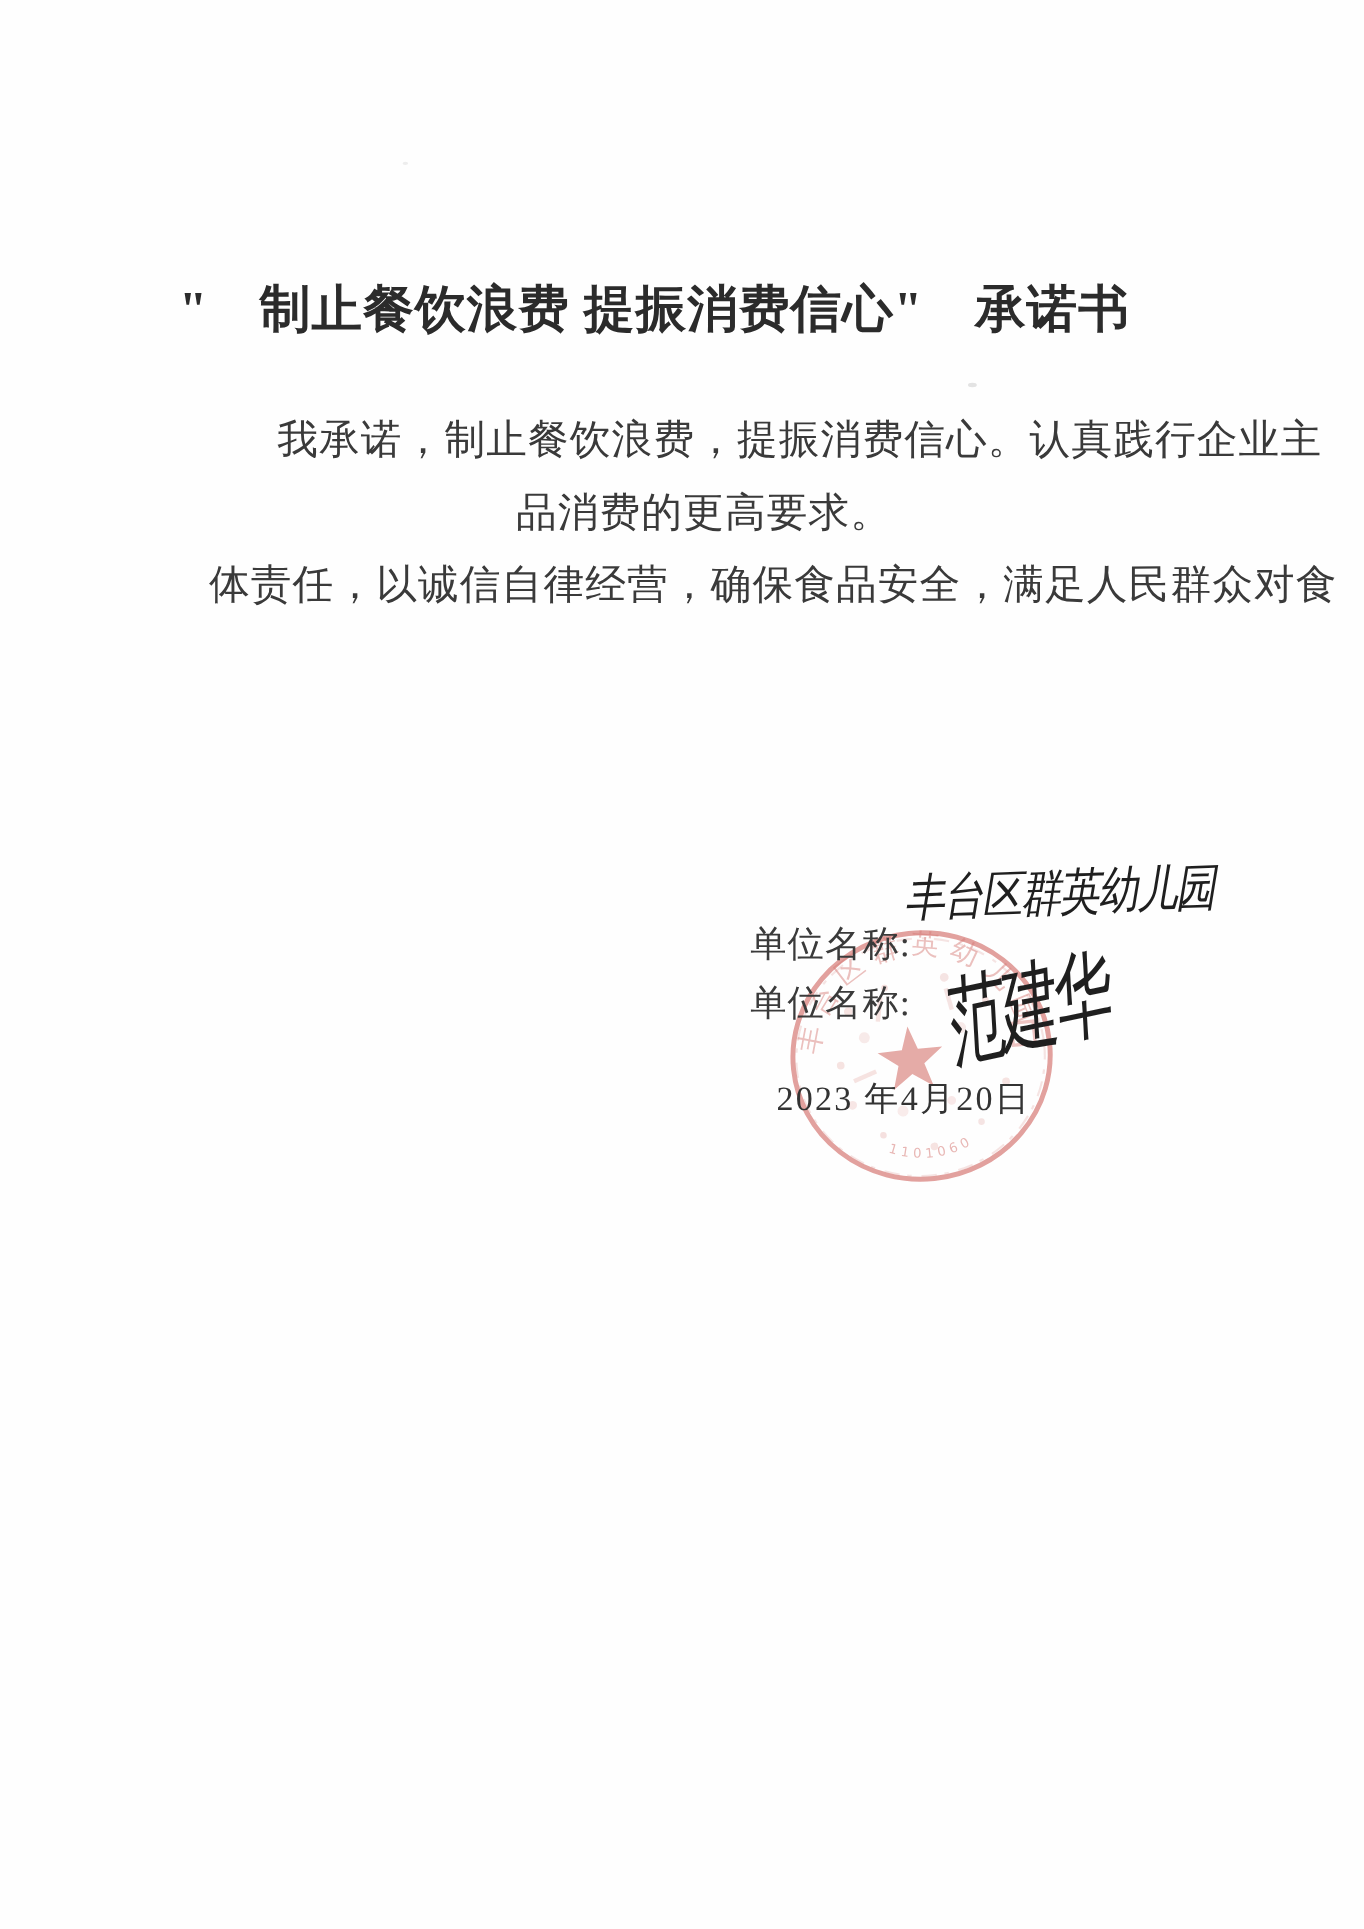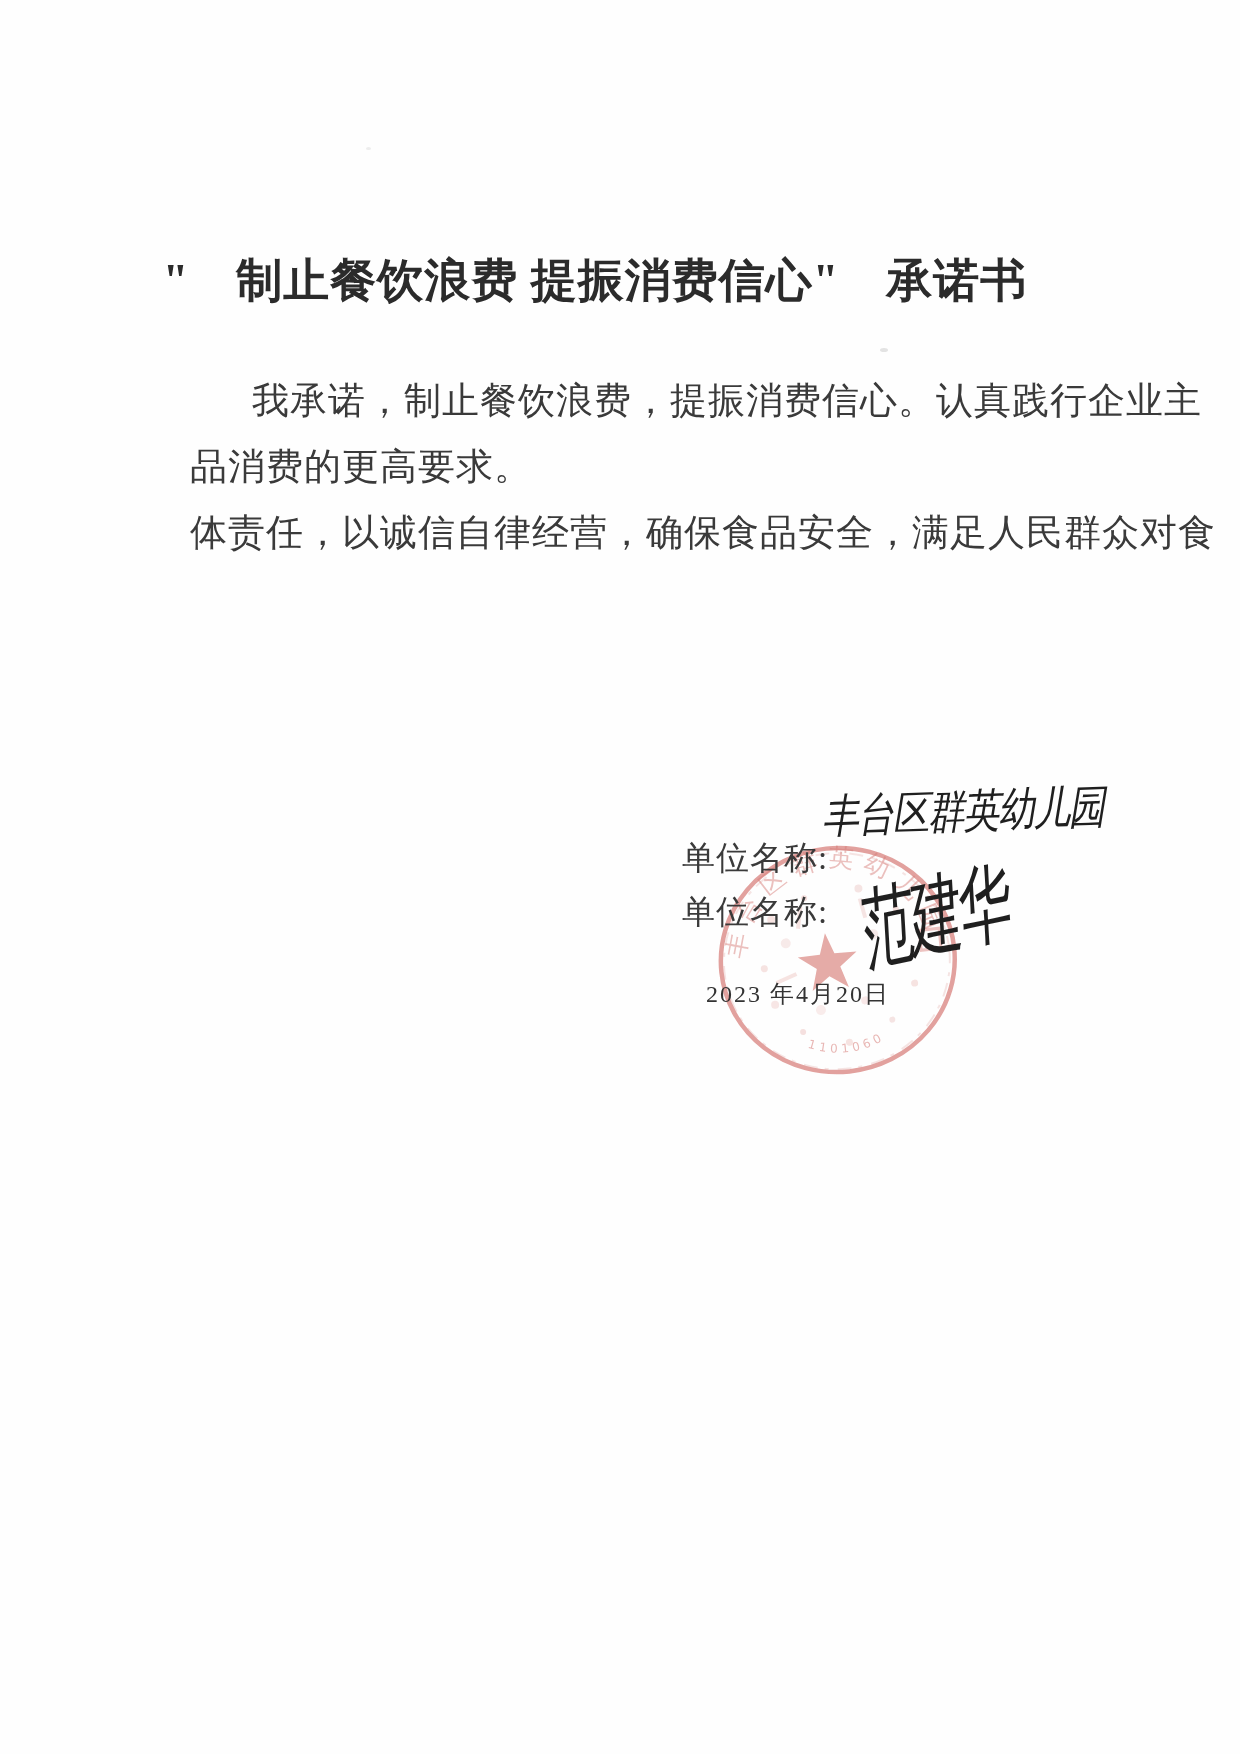--- a/index.html
+++ b/index.html
@@ -26,38 +26,39 @@
   }
   .body-text{
     position:absolute;
     top:368px;
     left:190px;
     width:900px;
     font-size:37px;
     line-height:66px;
     color:#3a3a3a;
     letter-spacing:1px;
+    text-align:center;
   }
   .body-line{white-space:nowrap;}
   .body-line.indent{text-indent:62px;}
   .sig-label{
     position:absolute;
     font-size:33px;
     color:#3a3a3a;
     letter-spacing:1px;
     white-space:nowrap;
     z-index:3;
   }
   .unit-label{top:836px;left:682px;}
   .signer-label{top:890px;left:682px;}
   .date-line{
     position:absolute;
     top:978px;
     left:706px;
-    font-size:24px;
+    font-size:31px;
     color:#333;
     letter-spacing:2px;
     white-space:nowrap;
     z-index:3;
   }
   .handwriting{
     position:absolute;
     font-family:"Liberation Serif","DejaVu Serif",serif;
     font-style:italic;
     color:#1f1f1f;

